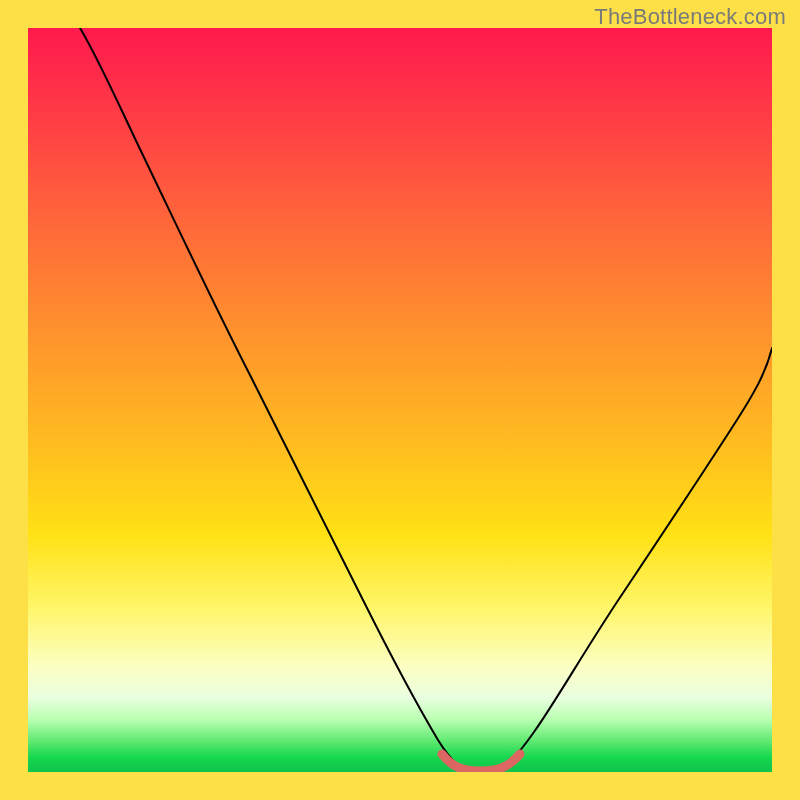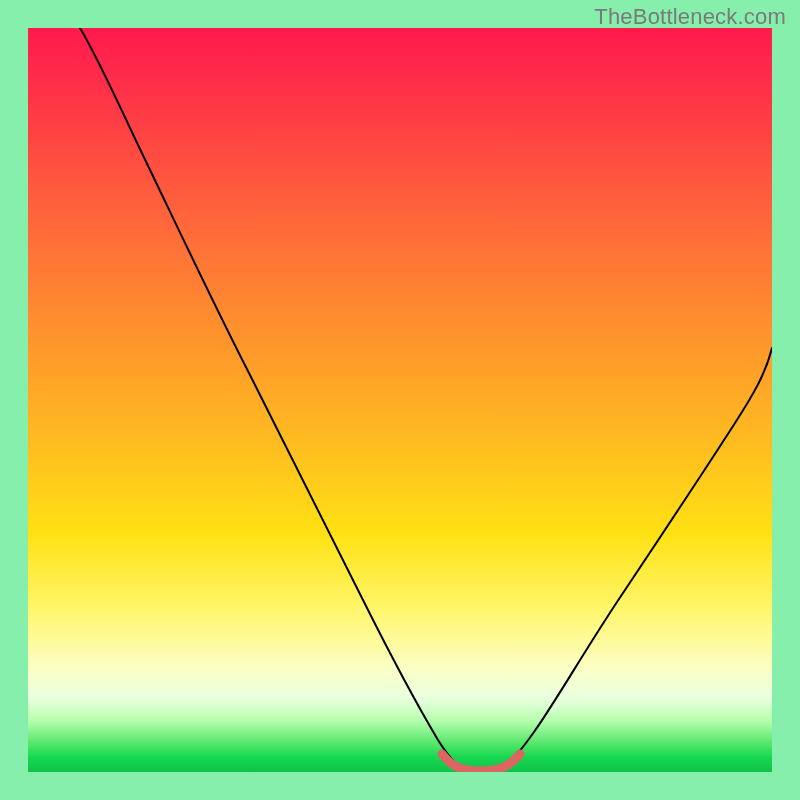--- a/index.html
+++ b/index.html
@@ -8,21 +8,21 @@
     width: 800px;
     height: 800px;
     background: #000;
     overflow: hidden;
     font-family: Arial, Helvetica, sans-serif;
   }
   .frame {
     position: relative;
     width: 800px;
     height: 800px;
-    background: #86efac;
+    background: #fde047;
   }
   .plot-area {
     position: absolute;
     left: 28px;
     top: 28px;
     width: 744px;
     height: 744px;
     
     background: linear-gradient(
       to bottom,

